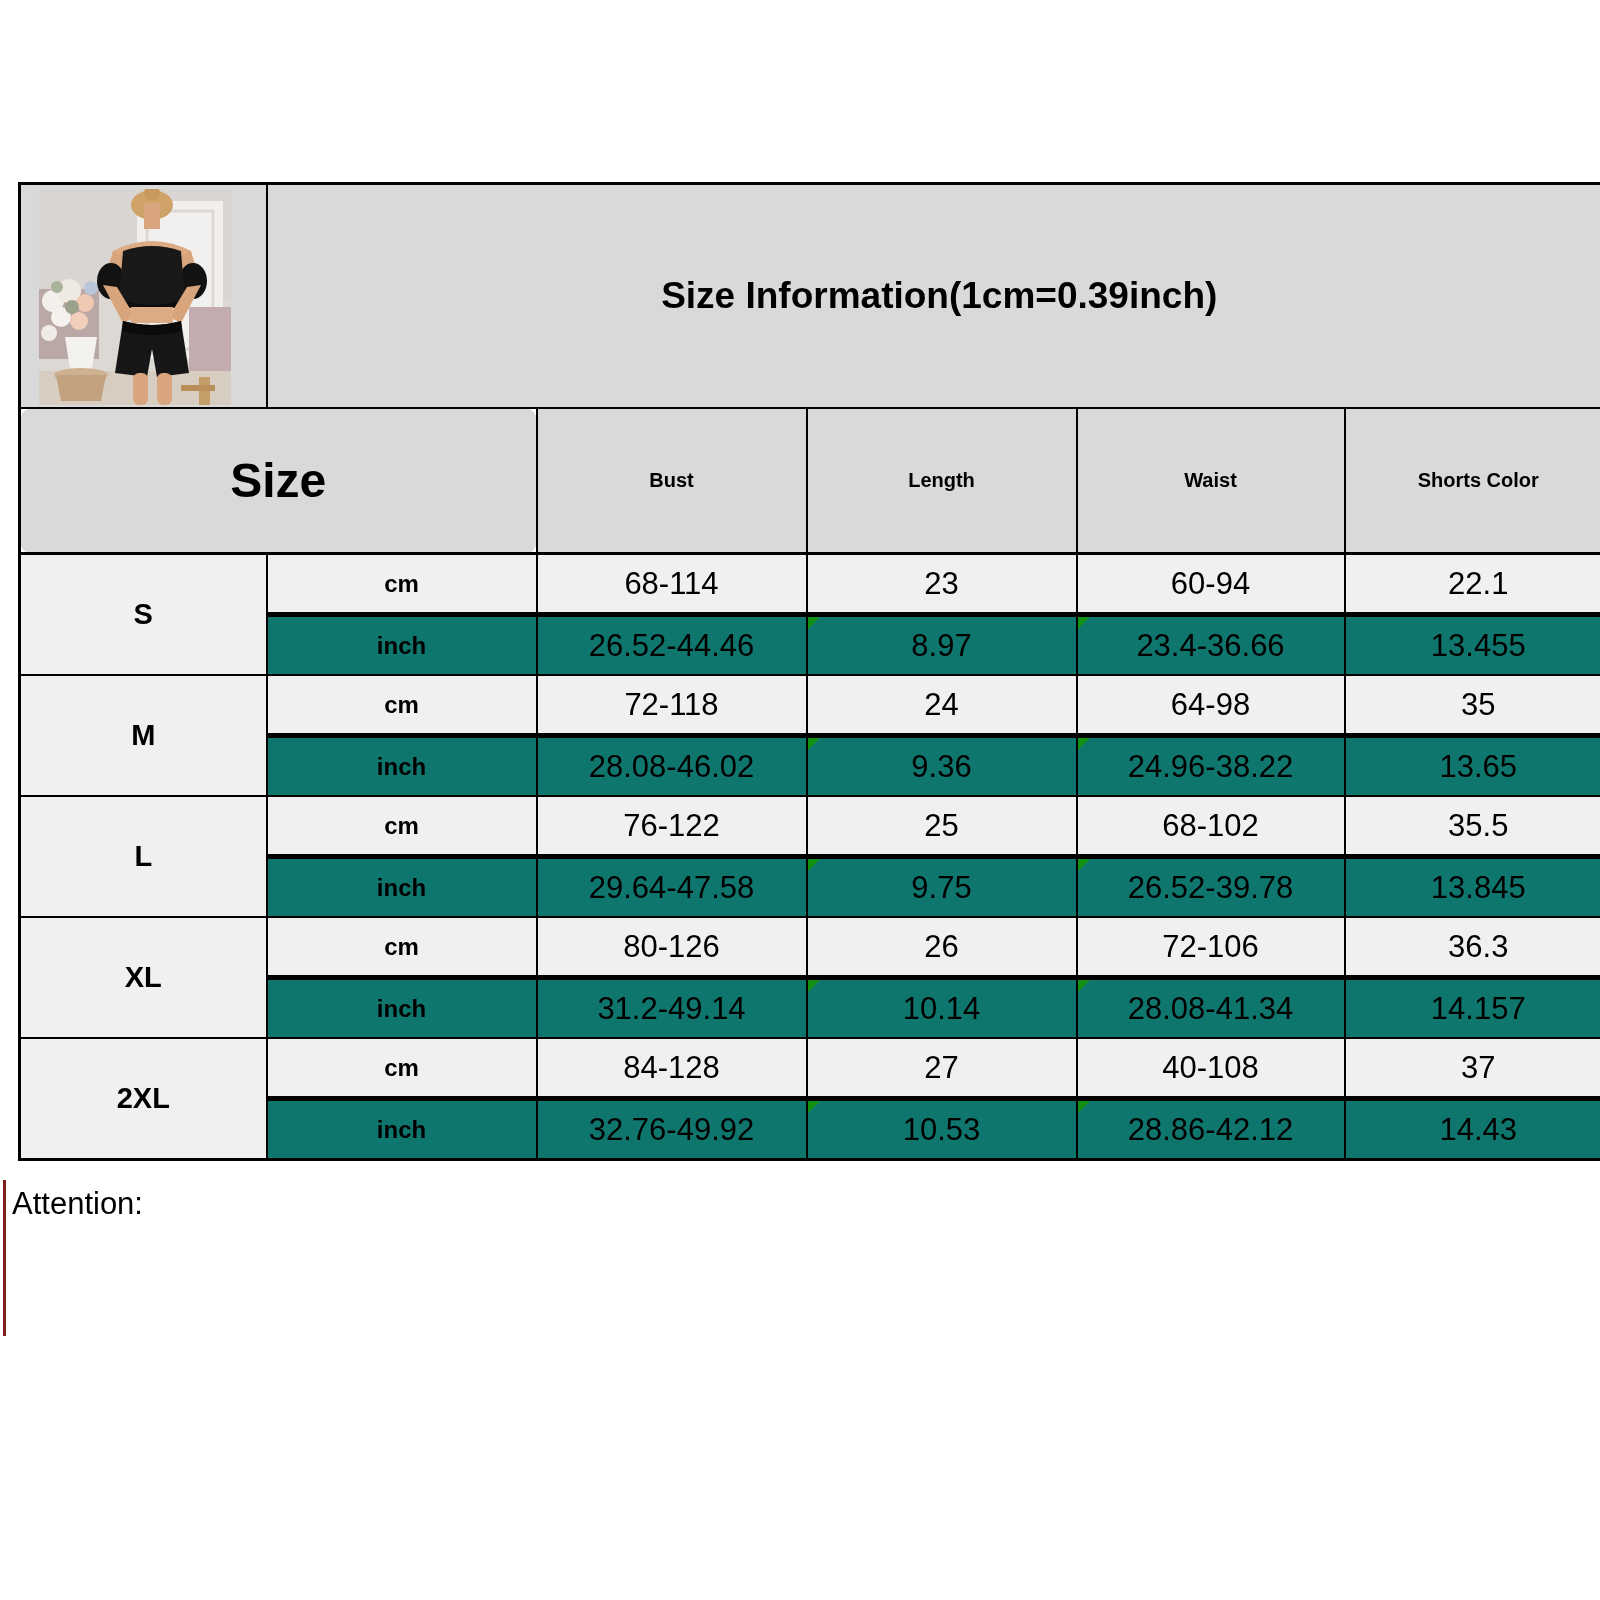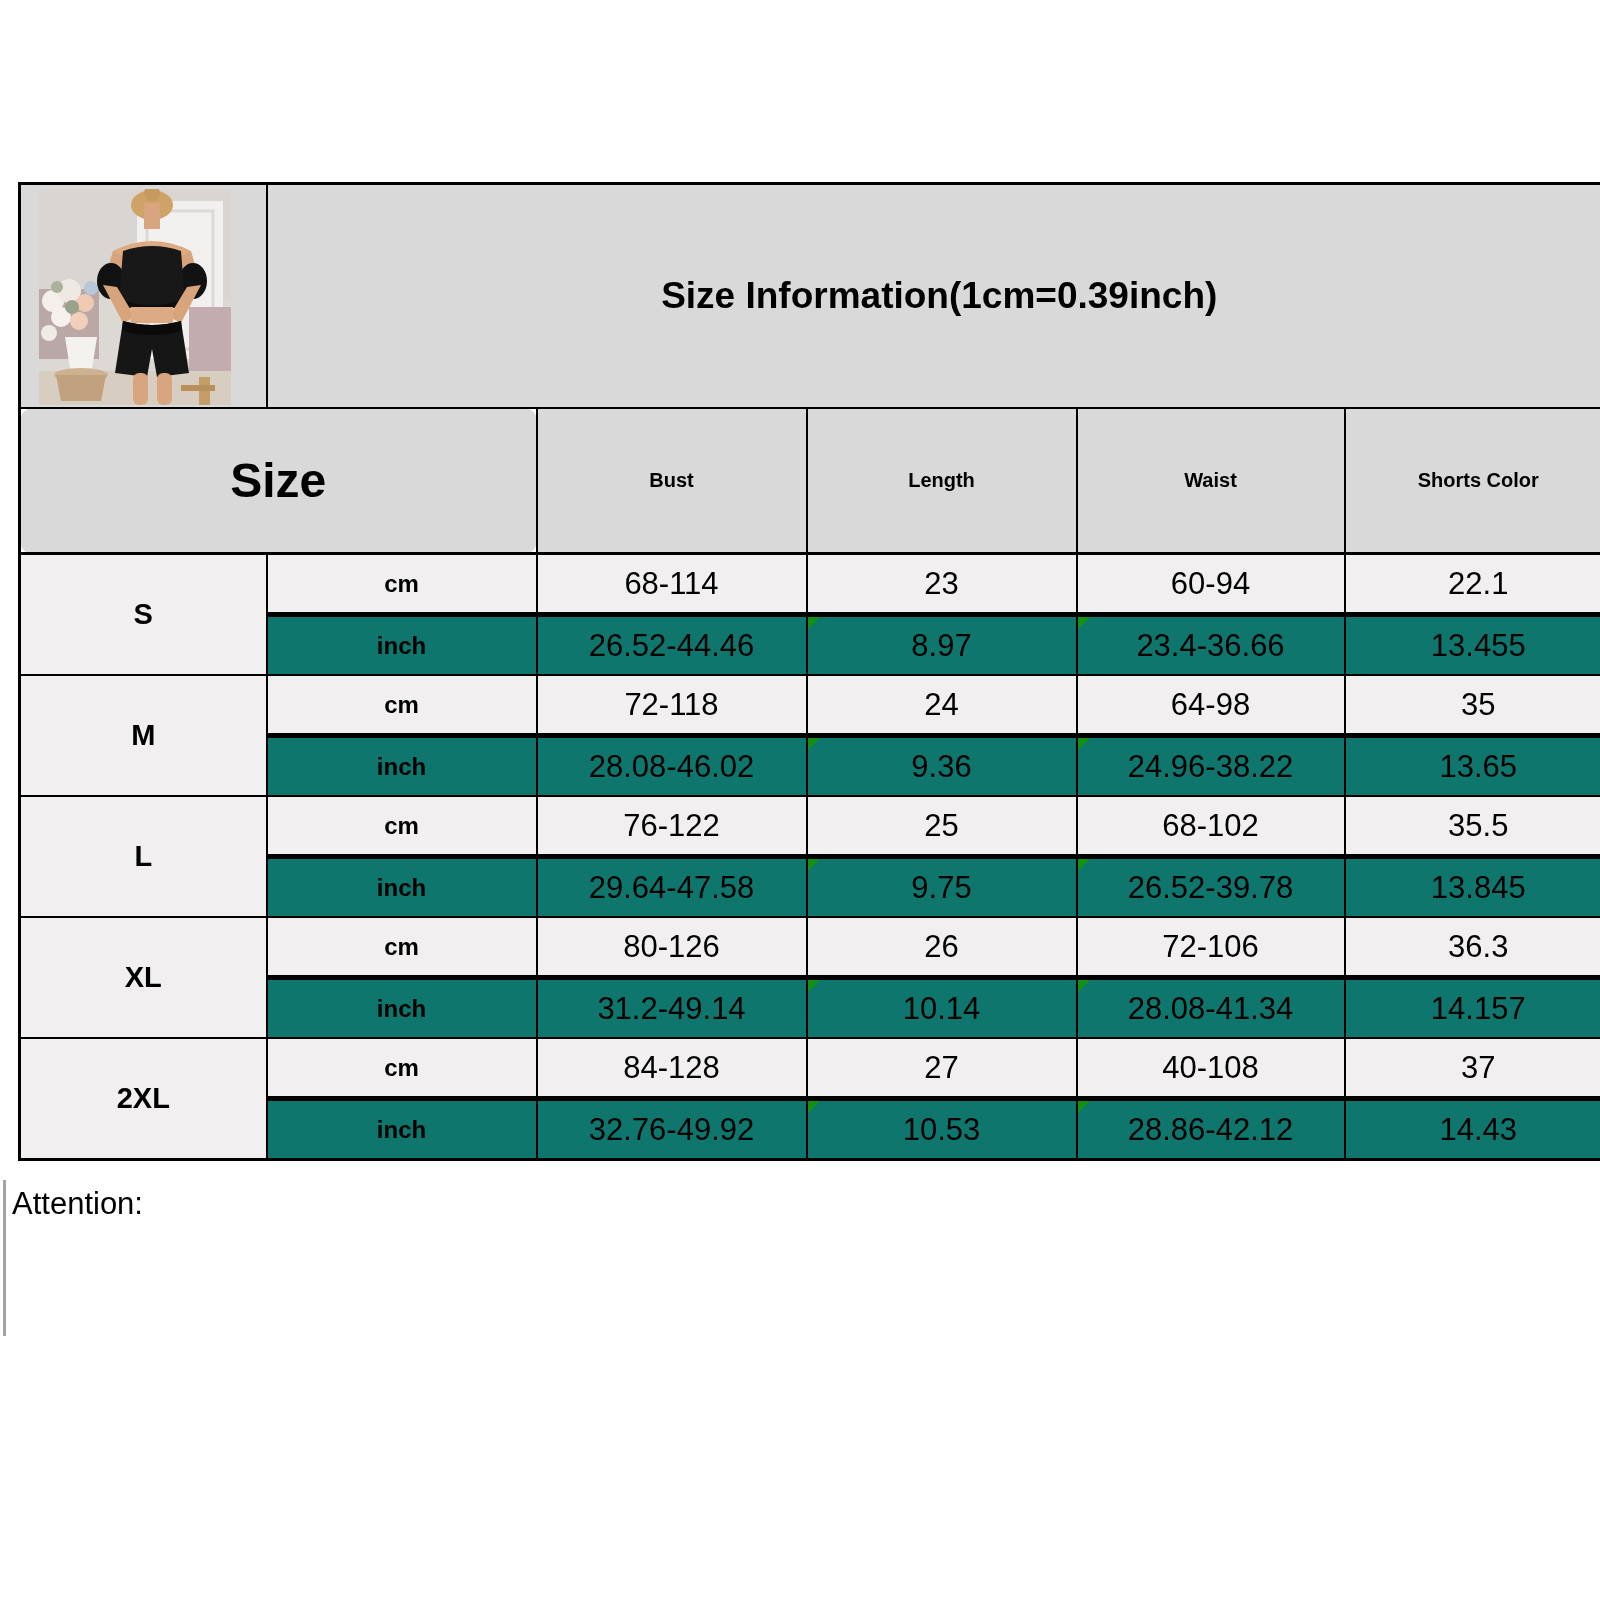--- a/index.html
+++ b/index.html
@@ -45,21 +45,21 @@
   tr.cm-row td.size-cell{border-bottom-width:2px;}
   tr.inch-row td{height:57px;background:#0f766e;}
   
   .err-tri{
     position:absolute;left:0;top:0;width:0;height:0;display:block;
     border-top:12px solid #129112;border-right:12px solid transparent;
   }
   
   .attention{
     position:absolute;left:3px;top:1180px;width:1568px;height:156px;
-    border-left:3px solid #a3a3a3;padding:2px 0 0 6px;box-sizing:border-box;
+    border-left:3px solid #7f1d1d;padding:2px 0 0 6px;box-sizing:border-box;
     font-size:31px;line-height:44px;
   }
   .attention p{margin:0;}
   .just{text-align:justify;text-justify:inter-word;}
 </style>
 </head>
 <body>
 
 <div class="sheet">
   <table class="size-table">

